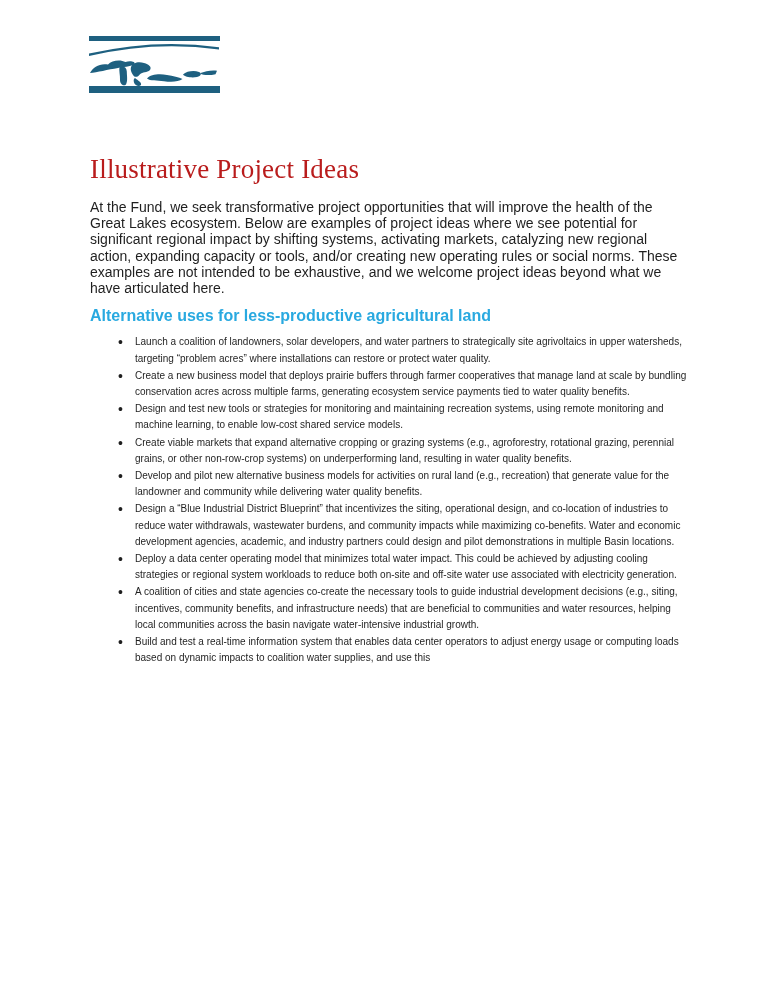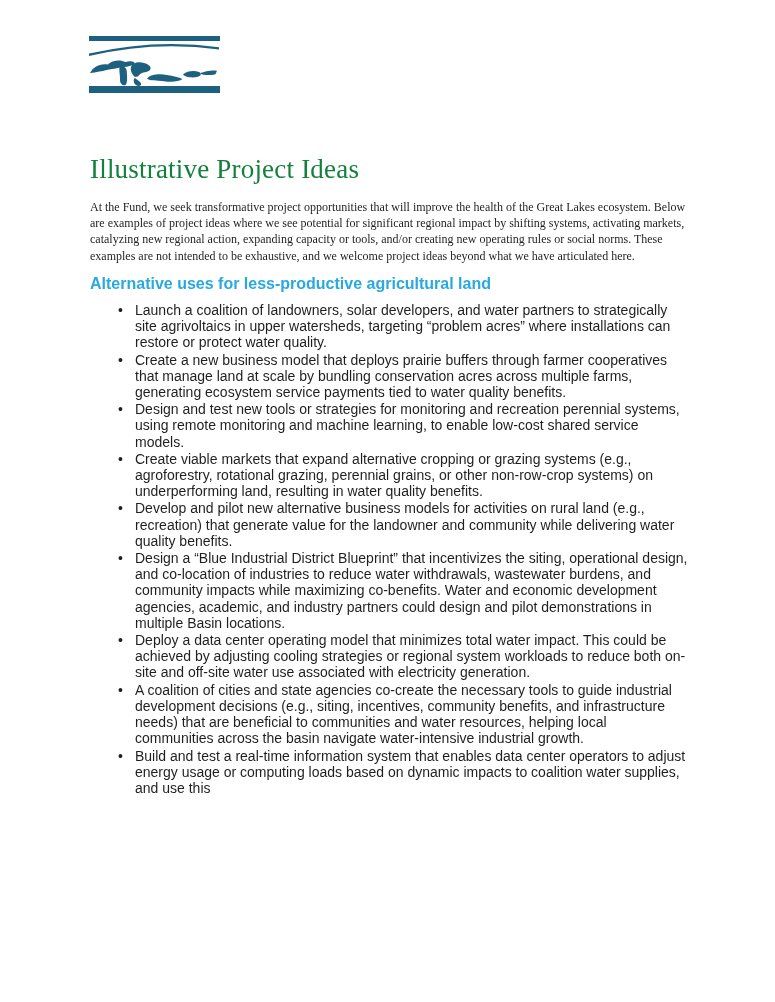--- a/index.html
+++ b/index.html
@@ -29,44 +29,43 @@
     position: absolute;
     left: 90px;
     top: 153px;
     width: 599px;
   }
   h1.doc-title {
     font-family: "Liberation Serif", serif;
     font-weight: 400;
     font-size: 27px;
     line-height: 32px;
-    color: #15803d;
+    color: #b91c1c;
     letter-spacing: 0.2px;
   }
   p.intro {
     margin-top: 14px;
-    font-size: 12px;
+    font-size: 14px;
     line-height: 16.2px;
-    font-family: Liberation Serif, serif;
   }
   h2.section-heading {
     margin-top: 12px;
     margin-bottom: 10px;
     font-size: 16px;
     line-height: 16.2px;
     font-weight: 700;
     color: var(--color-heading, #29a9e0);
   }
   ul.bullets {
     list-style: none;
   }
   ul.bullets li {
     position: relative;
     padding-left: 45px;
-    font-size: 14px;
+    font-size: 10px;
     line-height: 16.2px;
     margin-bottom: 1px;
   }
   ul.bullets li::before {
     content: "\2022";
     position: absolute;
     left: 28px;
     top: 0;
     font-size: 14px;
     line-height: 16.2px;
@@ -99,21 +98,21 @@
   <div class="content">
 
     <h1 class="doc-title">Illustrative Project Ideas</h1>
 
     <p class="intro">At the Fund, we seek transformative project opportunities that will improve the health of the Great Lakes ecosystem. Below are examples of project ideas where we see potential for significant regional impact by shifting systems, activating markets, catalyzing new regional action, expanding capacity or tools, and/or creating new operating rules or social norms. These examples are not intended to be exhaustive, and we welcome project ideas beyond what we have articulated here.</p>
 
     <h2 class="section-heading">Alternative uses for less-productive agricultural land</h2>
     <ul class="bullets">
       <li><span>Launch a coalition of landowners, solar developers, and water partners to strategically site agrivoltaics in upper watersheds, targeting “problem acres” where installations can restore or protect water quality.</span></li>
       <li><span>Create a new business model that deploys prairie buffers through farmer cooperatives that manage land at scale by bundling conservation acres across multiple farms, generating ecosystem service payments tied to water quality benefits.</span></li>
-      <li><span>Design and test new tools or strategies for monitoring and recreation perennial systems, using remote monitoring and machine learning, to enable low-cost shared service models.</span></li>
+      <li><span>Design and test new tools or strategies for monitoring and maintaining recreation systems, using remote monitoring and machine learning, to enable low-cost shared service models.</span></li>
       <li><span>Create viable markets that expand alternative cropping or grazing systems (e.g., agroforestry, rotational grazing, perennial grains, or other non-row-crop systems) on underperforming land, resulting in water quality benefits.</span></li>
       <li><span>Develop and pilot new alternative business models for activities on rural land (e.g., recreation) that generate value for the landowner and community while delivering water quality benefits.</span></li>
     </ul>
 
     <ul class="bullets">
       <li><span>Design a “Blue Industrial District Blueprint” that incentivizes the siting, operational design, and co-location of industries to reduce water withdrawals, wastewater burdens, and community impacts while maximizing co-benefits. Water and economic development agencies, academic, and industry partners could design and pilot demonstrations in multiple Basin locations.</span></li>
       <li><span>Deploy a data center operating model that minimizes total water impact. This could be achieved by adjusting cooling strategies or regional system workloads to reduce both on-site and off-site water use associated with electricity generation.</span></li>
       <li><span>A coalition of cities and state agencies co-create the necessary tools to guide industrial development decisions (e.g., siting, incentives, community benefits, and infrastructure needs) that are beneficial to communities and water resources, helping local communities across the basin navigate water-intensive industrial growth.</span></li>
       <li><span>Build and test a real-time information system that enables data center operators to adjust energy usage or computing loads based on dynamic impacts to coalition water supplies, and use this</span></li>
     </ul>

